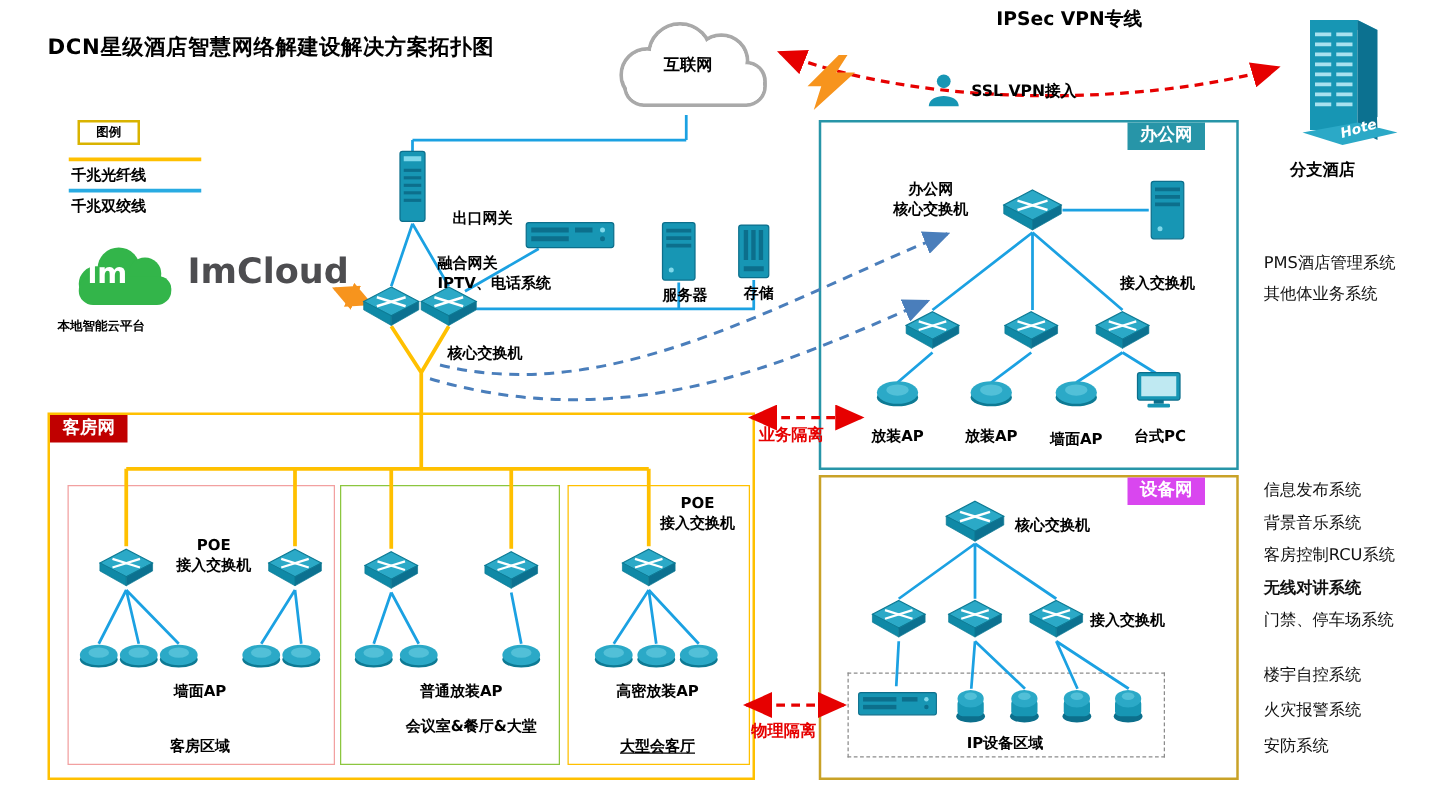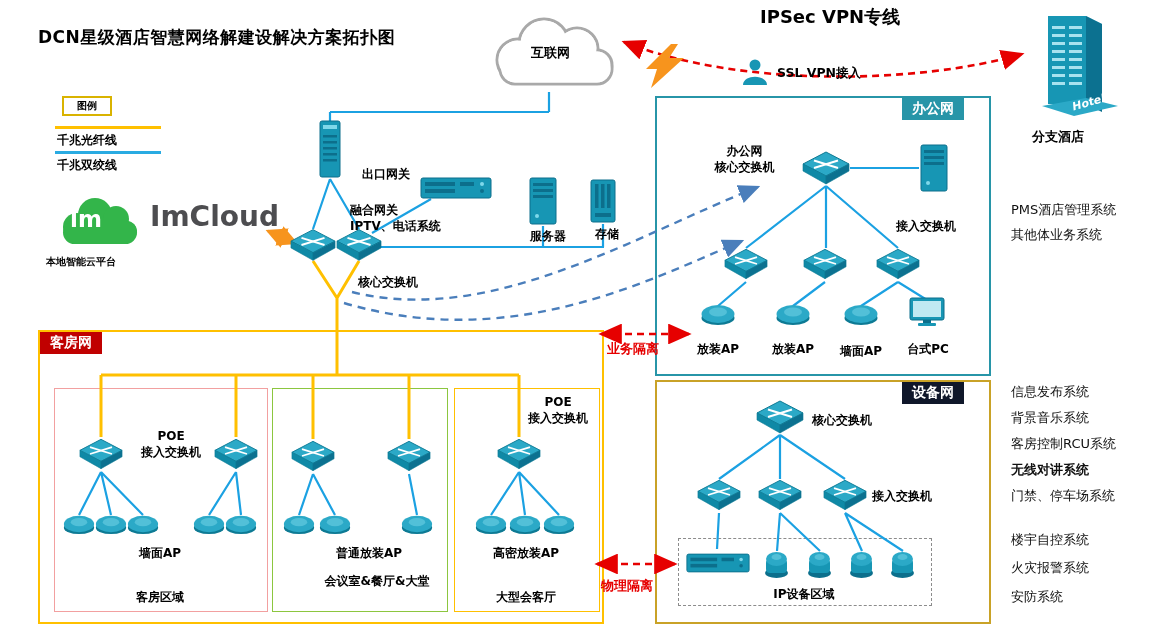--- a/index.html
+++ b/index.html
@@ -174,21 +174,21 @@
     <g fill="#fff">
       <circle cx="40" cy="48" r="19.5"></circle>
         <circle cx="66" cy="32" r="23.5"></circle>
         <circle cx="99" cy="37" r="19.5"></circle>
         <circle cx="119" cy="53" r="13.5"></circle>
         <rect x="23.5" y="43.5" width="109" height="27" rx="13.5"></rect>
     </g>
   </svg>
   <div class="lbl ctr" style="left:478px;top:44px;width:145px;font-size:13px;">互联网</div>
 
-  <div class="lbl" style="left:760px;top:5px;font-size:18px;">IPSec VPN专线</div>
+  <div class="lbl" style="left:797px;top:5px;font-size:15px;">IPSec VPN专线</div>
   <svg class="icon" viewBox="0 0 44 46" style="left:644px;top:44px;width:44px;height:46px">
     <polygon points="27,0 2,25 13,25 7,44 40,14 25,14 34,0" fill="#F7941D"></polygon>
   </svg>
   <svg class="icon" viewBox="0 0 30 30" style="left:740px;top:57px;width:30px;height:30px">
       <use href="#sym-person"></use>
     </svg>
   <div class="lbl" style="left:777px;top:65px;font-size:12.5px;">SSL VPN接入</div>
 
   <svg class="icon" viewBox="0 0 92 118" style="left:1026px;top:6px;width:92px;height:118px">
       <use href="#sym-building"></use>
@@ -263,21 +263,21 @@
       <use href="#sym-ap"></use>
     </svg>
   <svg class="icon" viewBox="0 0 38 32" style="left:908px;top:296px;width:38px;height:32px">
       <use href="#sym-pc"></use>
     </svg>
   <div class="lbl ctr" style="left:686px;top:341px;width:64px;">放装AP</div>
   <div class="lbl ctr" style="left:761px;top:341px;width:64px;">放装AP</div>
   <div class="lbl ctr" style="left:829px;top:343px;width:64px;">墙面AP</div>
   <div class="lbl ctr" style="left:896px;top:341px;width:64px;">台式PC</div>
 
-  <div class="tab" style="left:902px;top:382px;background:#0f172a;">设备网</div>
+  <div class="tab" style="left:902px;top:382px;background:#d946ef;">设备网</div>
   <svg class="icon" viewBox="0 0 48 34" style="left:756px;top:399px;width:48px;height:36px">
       <use href="#sym-switch"></use>
     </svg>
   <div class="lbl" style="left:812px;top:412px;">核心交换机</div>
   <svg class="icon" viewBox="0 0 48 34" style="left:697px;top:479px;width:44px;height:32px">
       <use href="#sym-switch"></use>
     </svg>
   <svg class="icon" viewBox="0 0 48 34" style="left:758px;top:479px;width:44px;height:32px">
       <use href="#sym-switch"></use>
     </svg>
@@ -356,21 +356,21 @@
   <svg class="icon" viewBox="0 0 36 24" style="left:474px;top:513px;width:34px;height:22px">
       <use href="#sym-ap"></use>
     </svg>
   <svg class="icon" viewBox="0 0 36 24" style="left:508px;top:513px;width:34px;height:22px">
       <use href="#sym-ap"></use>
     </svg>
   <svg class="icon" viewBox="0 0 36 24" style="left:542px;top:513px;width:34px;height:22px">
       <use href="#sym-ap"></use>
     </svg>
   <div class="lbl ctr" style="left:454px;top:545px;width:144px;">高密放装AP</div>
-  <div class="lbl ctr" style="left:454px;top:589px;width:144px;">大型会客厅</div>
+  <div class="lbl ctr" style="left:454px;top:589px;width:144px;text-decoration:underline;">大型会客厅</div>
 
   <div class="lbl red" style="left:607px;top:340px;font-size:13px;">业务隔离</div>
   <div class="lbl red" style="left:601px;top:577px;font-size:13px;">物理隔离</div>
 
   <div class="sys" style="top:201px;">PMS酒店管理系统</div>
   <div class="sys" style="top:226px;">其他体业务系统</div>
   <div class="sys" style="top:383px;">信息发布系统</div>
   <div class="sys" style="top:409px;">背景音乐系统</div>
   <div class="sys" style="top:435px;">客房控制RCU系统</div>
   <div class="sys" style="top:461px;font-weight:bold;">无线对讲系统</div>

